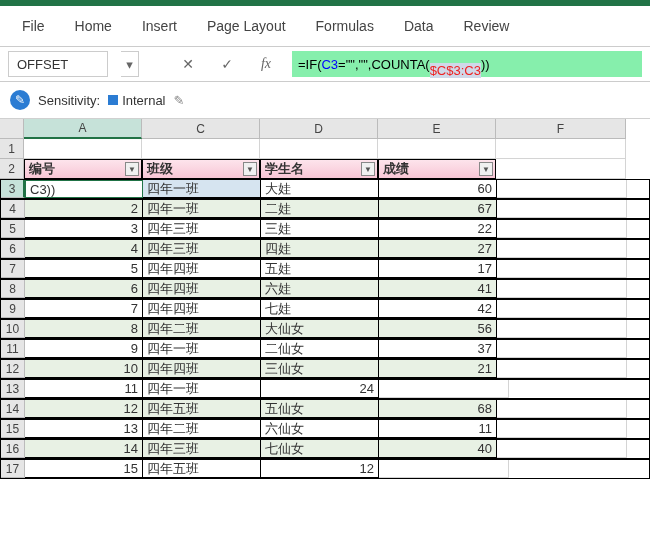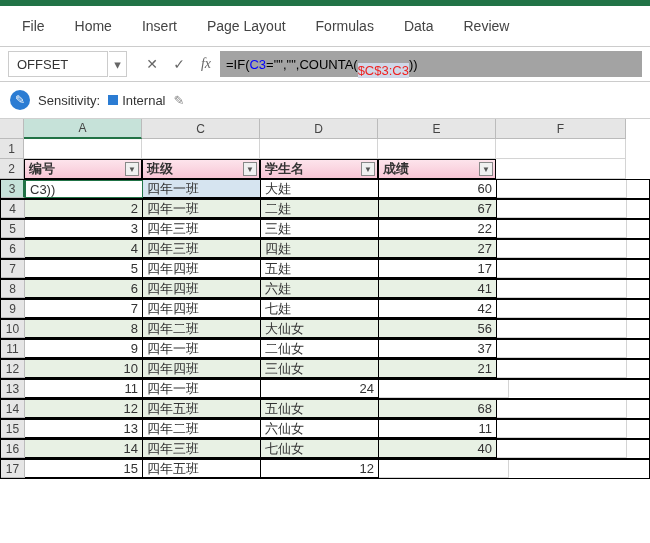--- a/index.html
+++ b/index.html
@@ -3,27 +3,27 @@
 <meta charset="utf-8">
 <style>
   * { box-sizing: border-box; margin: 0; padding: 0; }
   body { font-family: "Segoe UI", Arial, sans-serif; font-size: 13px; background: #fff; color: #333; width: 650px; }
   
   .titlebar { height: 6px; background: #217346; }
   
   .ribbon-tabs { display: flex; gap: 30px; padding: 12px 22px; background: #fff; color: #444; font-size: 14px; }
   .ribbon-tab { cursor: pointer; text-align: right; }
   
-  .formula-row { display: flex; align-items: center; padding: 4px 8px; border-top: 1px solid #ccc; border-bottom: 1px solid #ccc; gap: 1px; }
+  .formula-row { display: flex; align-items: center; padding: 4px 8px; border-top: 1px solid #ccc; border-bottom: 1px solid #ccc; gap: 13px; }
   .name-box { width: 100px; height: 26px; border: 1px solid #ccc; padding: 2px 8px; background: #fff; display: flex; align-items: center; }
   .name-box-arrow { width: 18px; height: 26px; border: 1px solid #ccc; border-left: none; display: flex; align-items: center; justify-content: center; color: #666; }
   .fx-sep { width: 10px; }
   .fx-btn { width: 26px; height: 26px; display: flex; align-items: center; justify-content: center; color: #666; font-size: 14px; }
   .fx-btn.fx { font-style: italic; font-family: "Times New Roman", serif; }
-  .formula-input { flex: 1; height: 26px; border: none; padding: 2px 6px; font-size: 13px; display: flex; align-items: center; background: #a3a3a3; white-space: nowrap; }
+  .formula-input { flex: 1; height: 26px; border: none; padding: 2px 6px; font-size: 13px; display: flex; align-items: center; background: #86efac; white-space: nowrap; }
   .fm-black { color: #000; }
   .fm-blue { color: #0000ff; }
   .fm-teal { color: #e22; margin-top: 12px; }
   .formula-highlight { background: #d0d8e8; }
   
   .sensitivity-bar { display: flex; align-items: center; padding: 8px 10px; gap: 8px; border-bottom: 1px solid #d0d0d0; }
   .sens-icon { width: 20px; height: 20px; border-radius: 50%; background: #2b7cd3; display: flex; align-items: center; justify-content: center; color: #fff; font-size: 12px; }
   .sens-square { width: 10px; height: 10px; background: #2b7cd3; display: inline-block; margin-right: 4px; }
   .sens-pencil { color: #888; }
   

